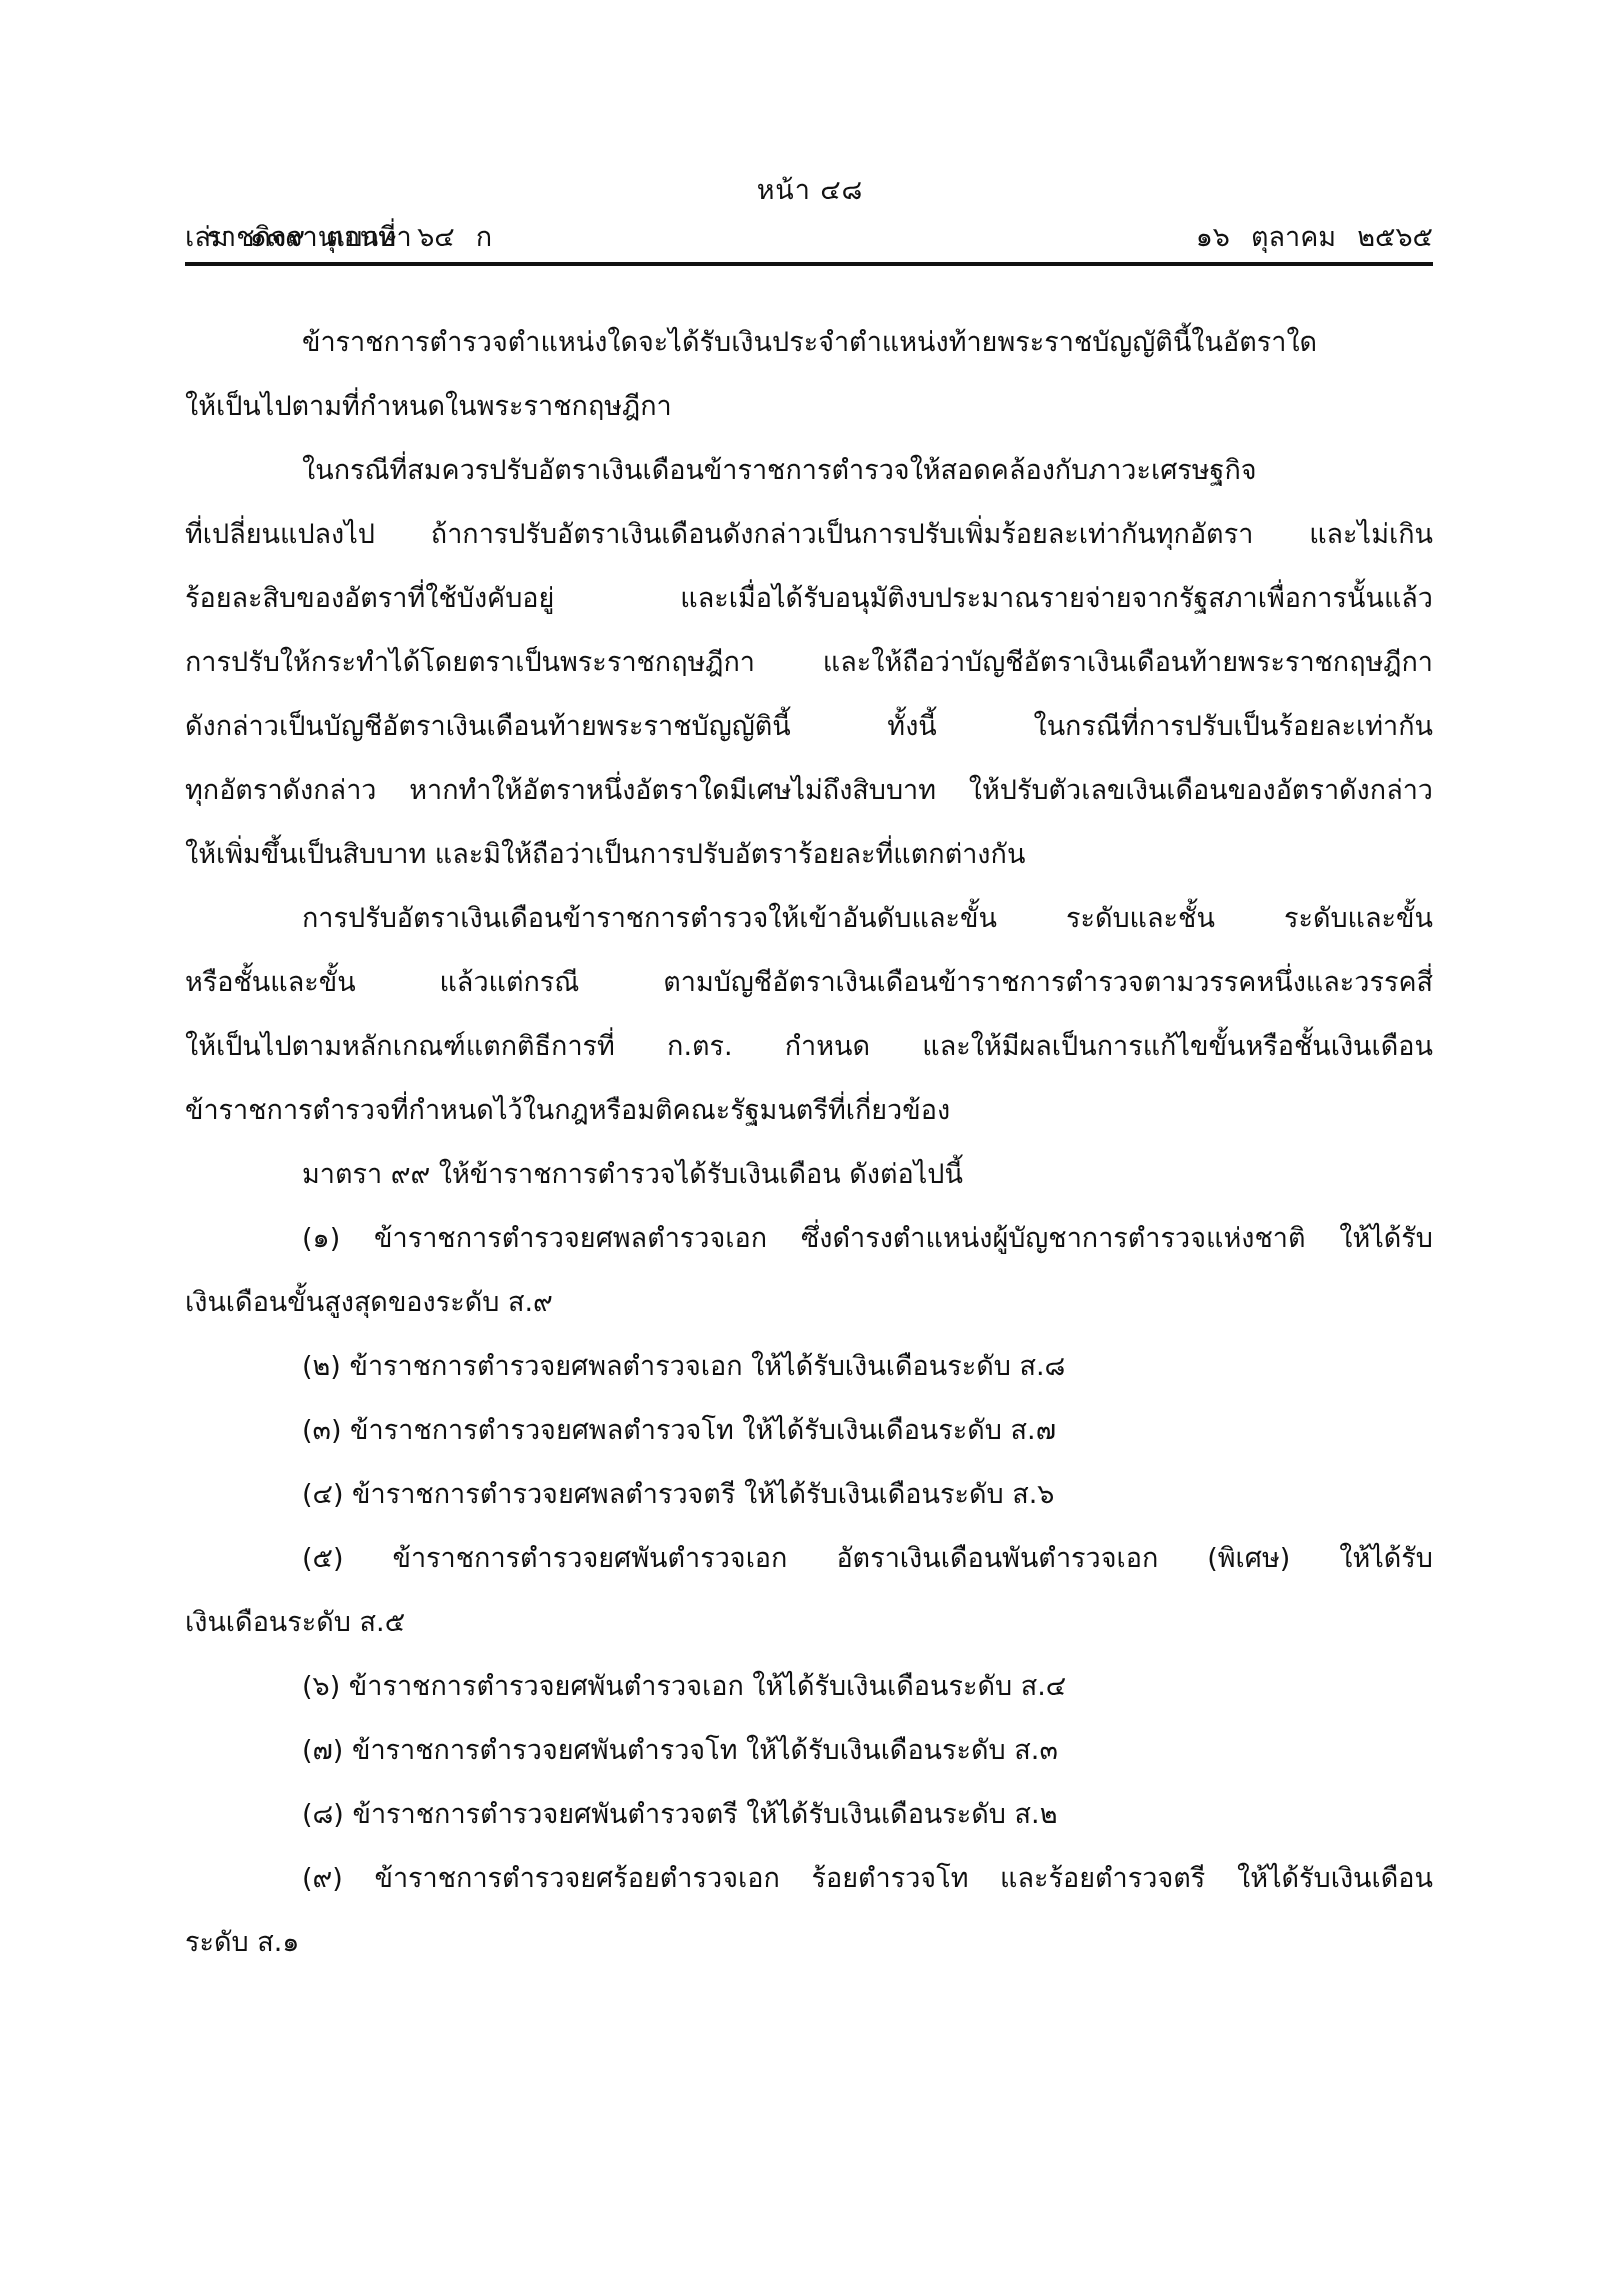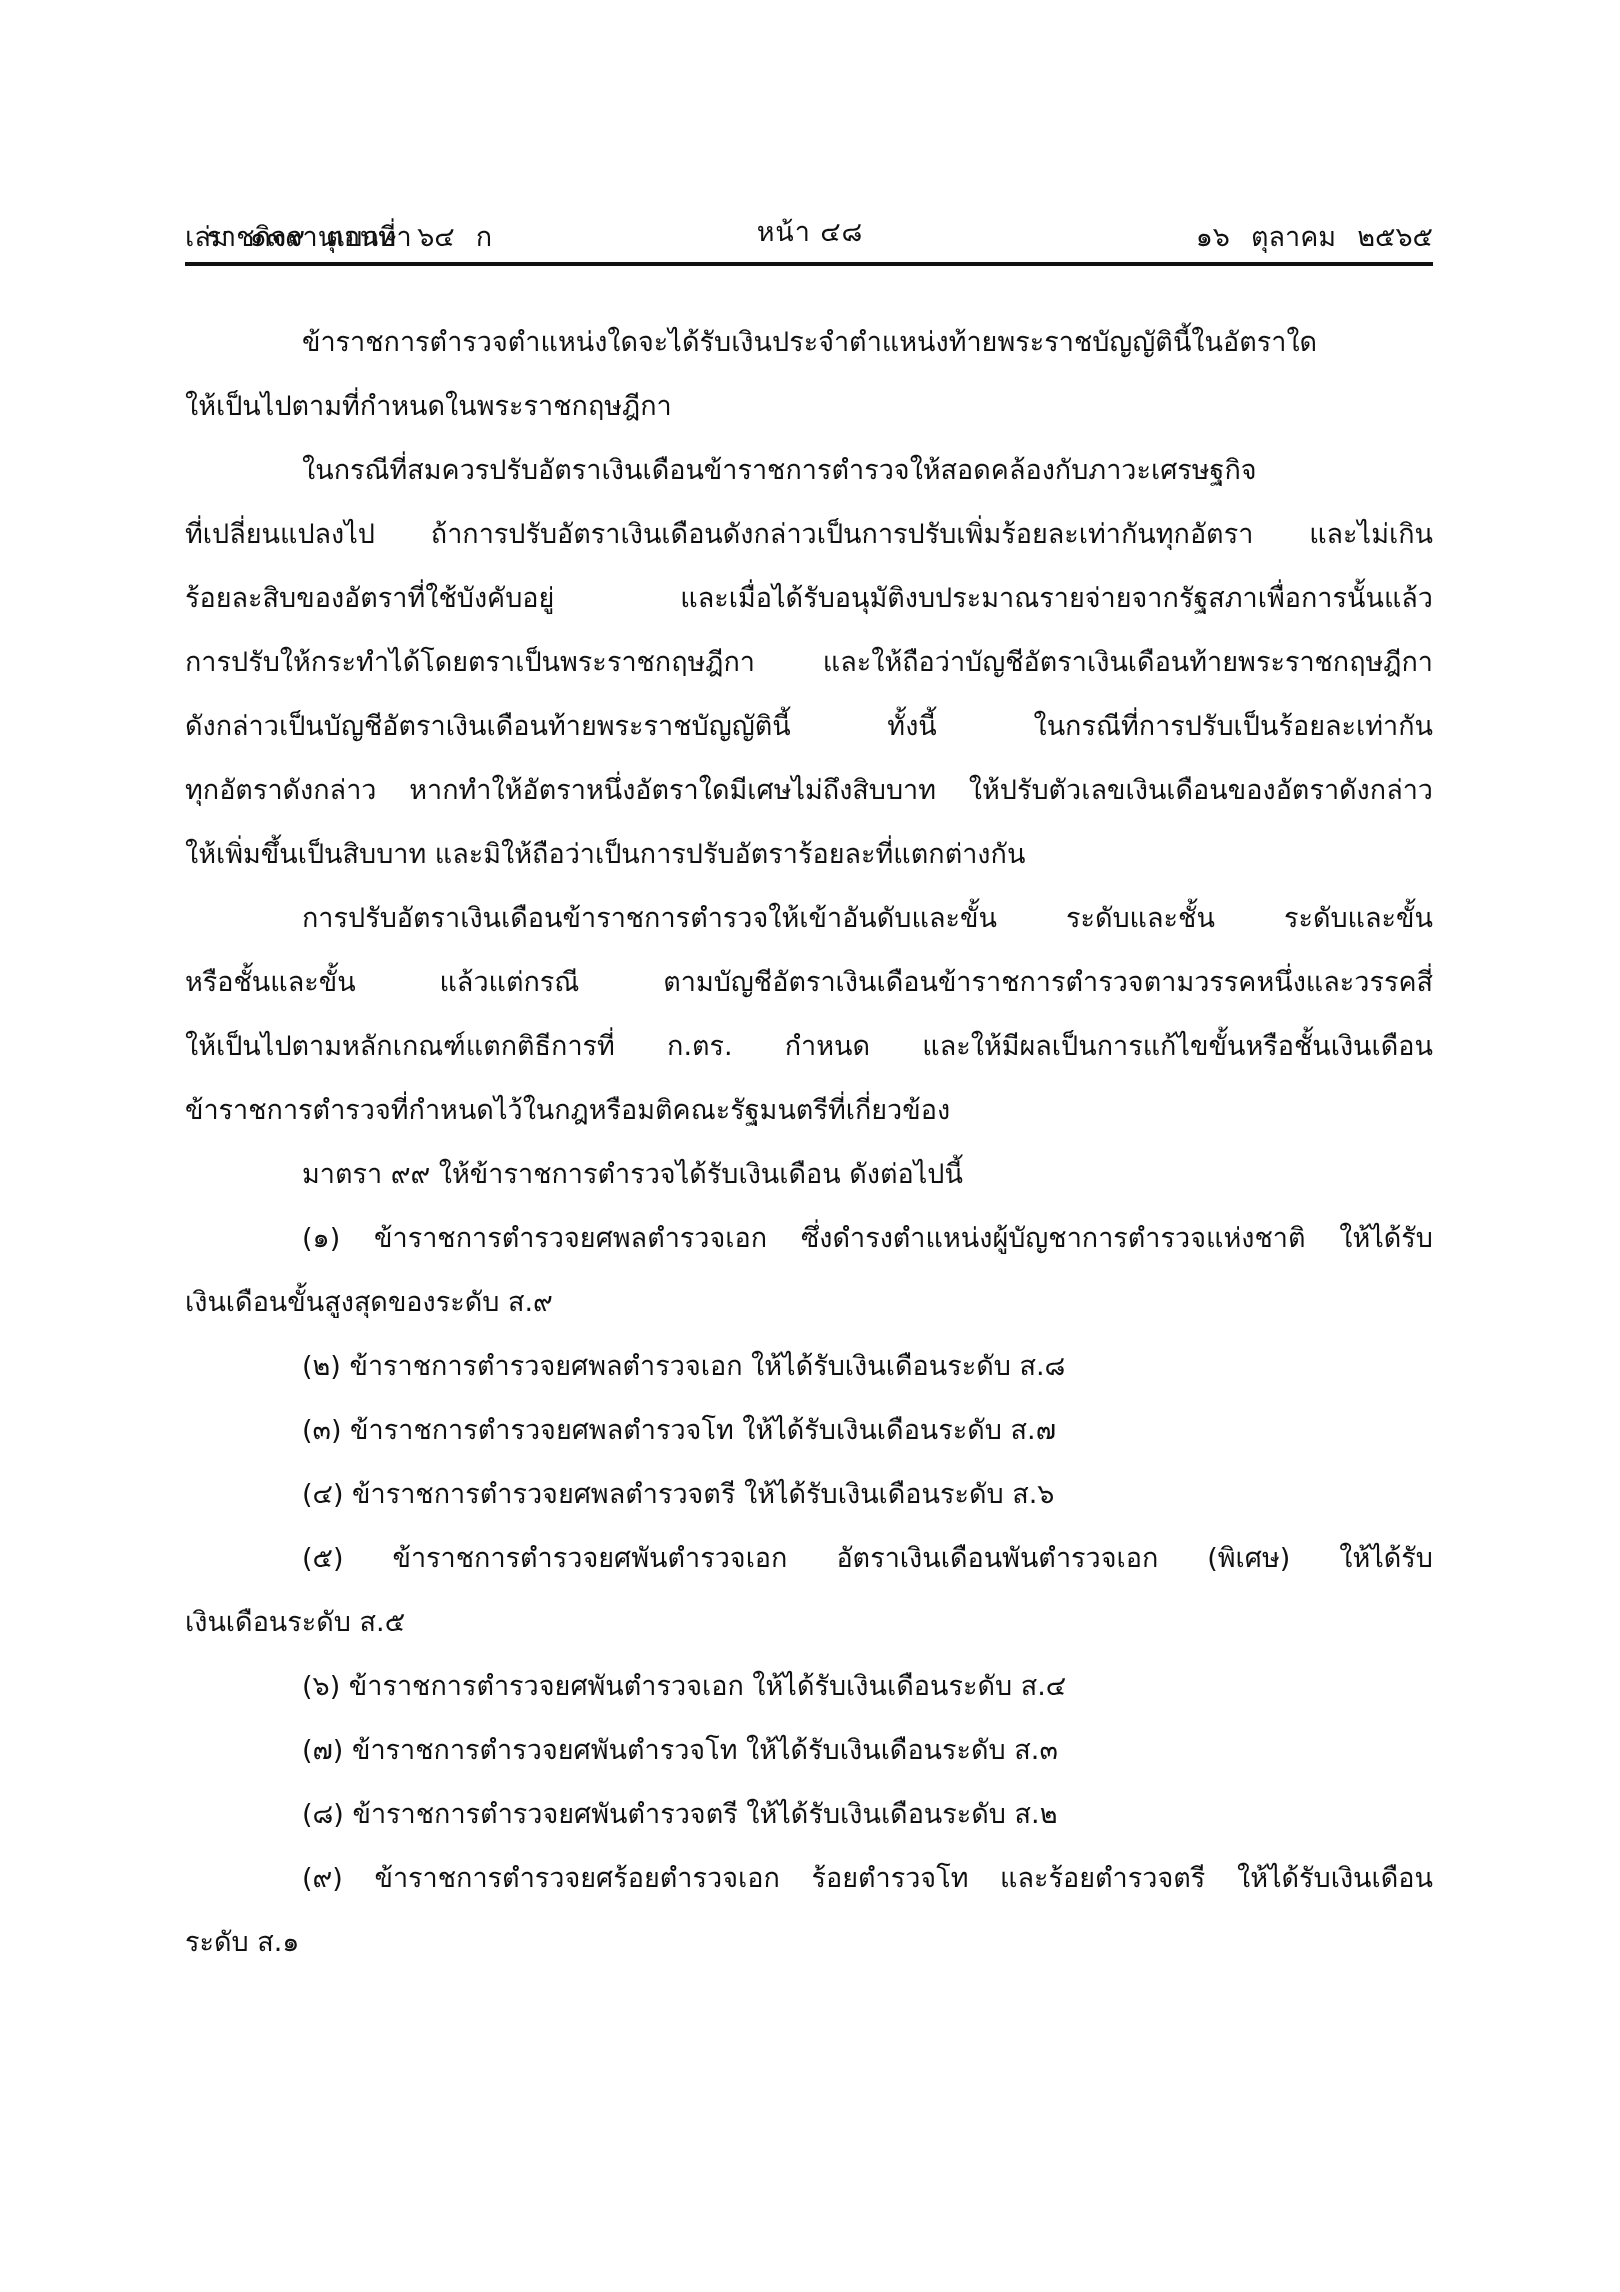--- a/index.html
+++ b/index.html
@@ -5,21 +5,21 @@
   html, body { margin: 0; padding: 0; background: #ffffff; }
   body {
     width: 1620px; height: 2293px; position: relative; overflow: hidden;
     font-family: "DejaVu Sans", "Liberation Sans", sans-serif;
     color: #111111;
   }
   .page { position: absolute; left: 0; top: 0; width: 1620px; height: 2293px; }
 
   .hdr-page {
     position: absolute; top: 168px; left: 0; width: 1620px;
-    text-align: center; font-size: 27px; letter-spacing: 0.9px; margin-top: 42px;
+    text-align: center; font-size: 27px; letter-spacing: 0.9px;
   }
   .hdr-row {
     position: absolute; top: 215px; left: 185px; width: 1248px; height: 39px;
     font-size: 27px;
   }
   .hdr-left  { position: absolute; left: 0; top: 0; word-spacing: 12.5px; text-align: right; }
   .hdr-center{ position: absolute; left: 0; width: 100%; top: 0; padding-left: 21.5px; box-sizing: border-box; }
   .hdr-right { position: absolute; right: 0; top: 0; word-spacing: 12.5px; margin-left: 40px; }
   .rule {
     position: absolute; top: 262px; left: 185px; width: 1248px; height: 3.6px;

